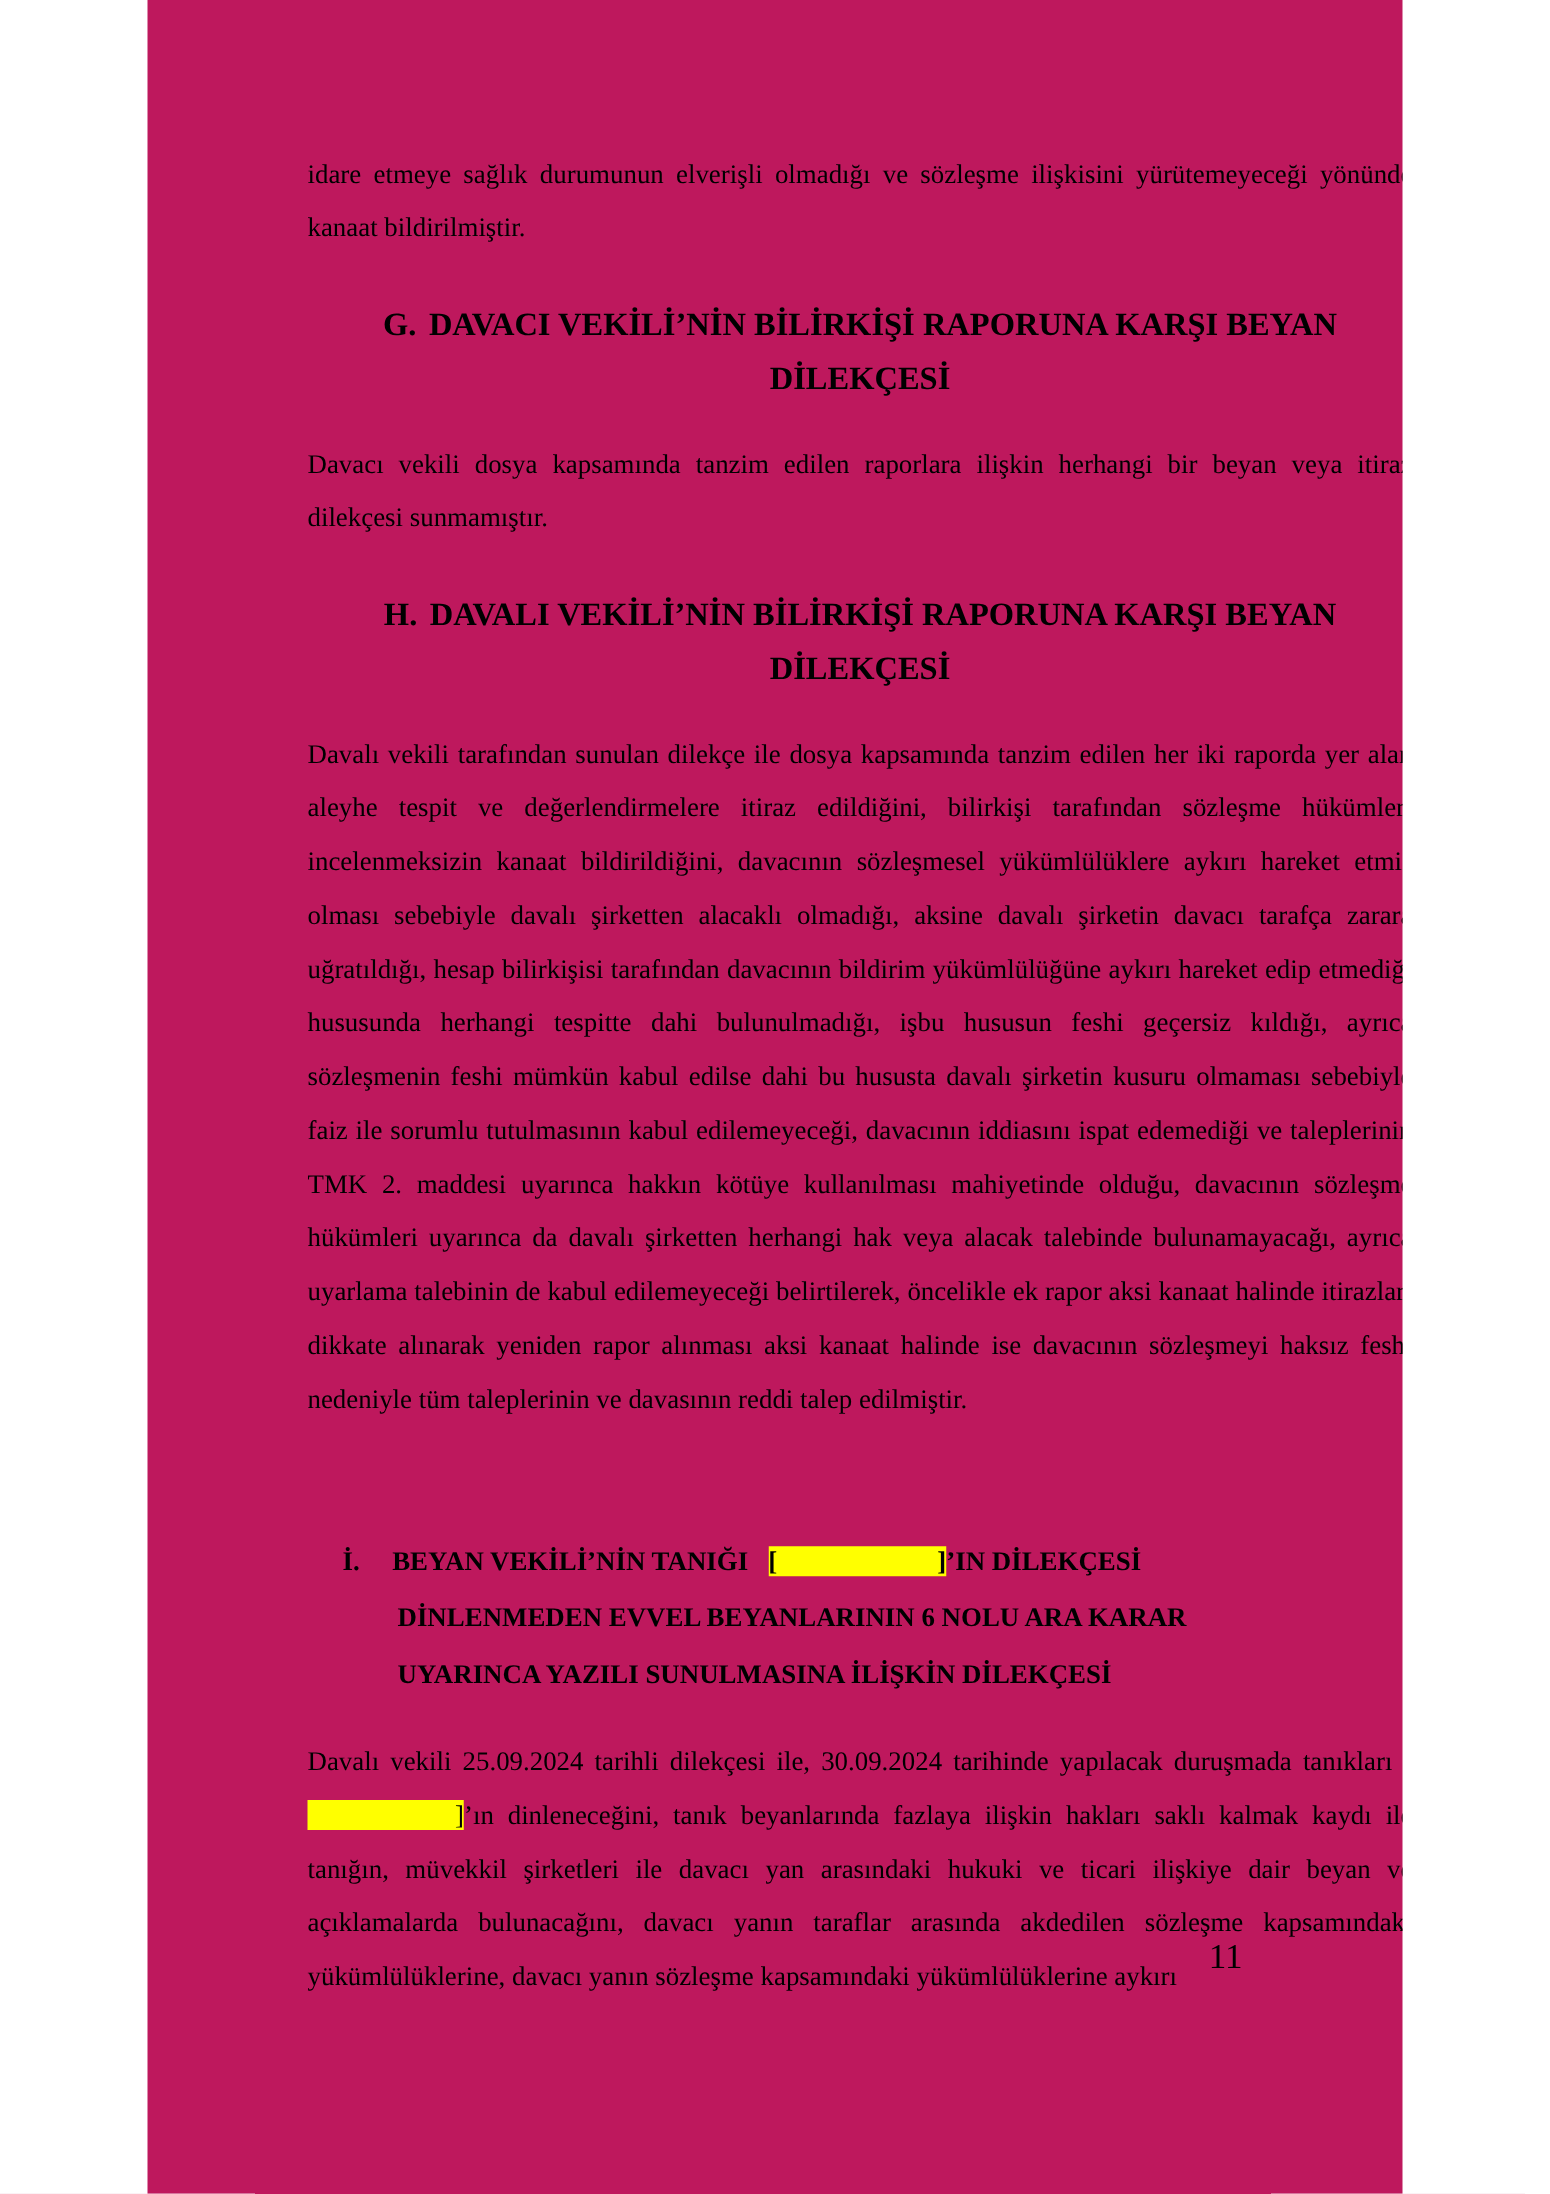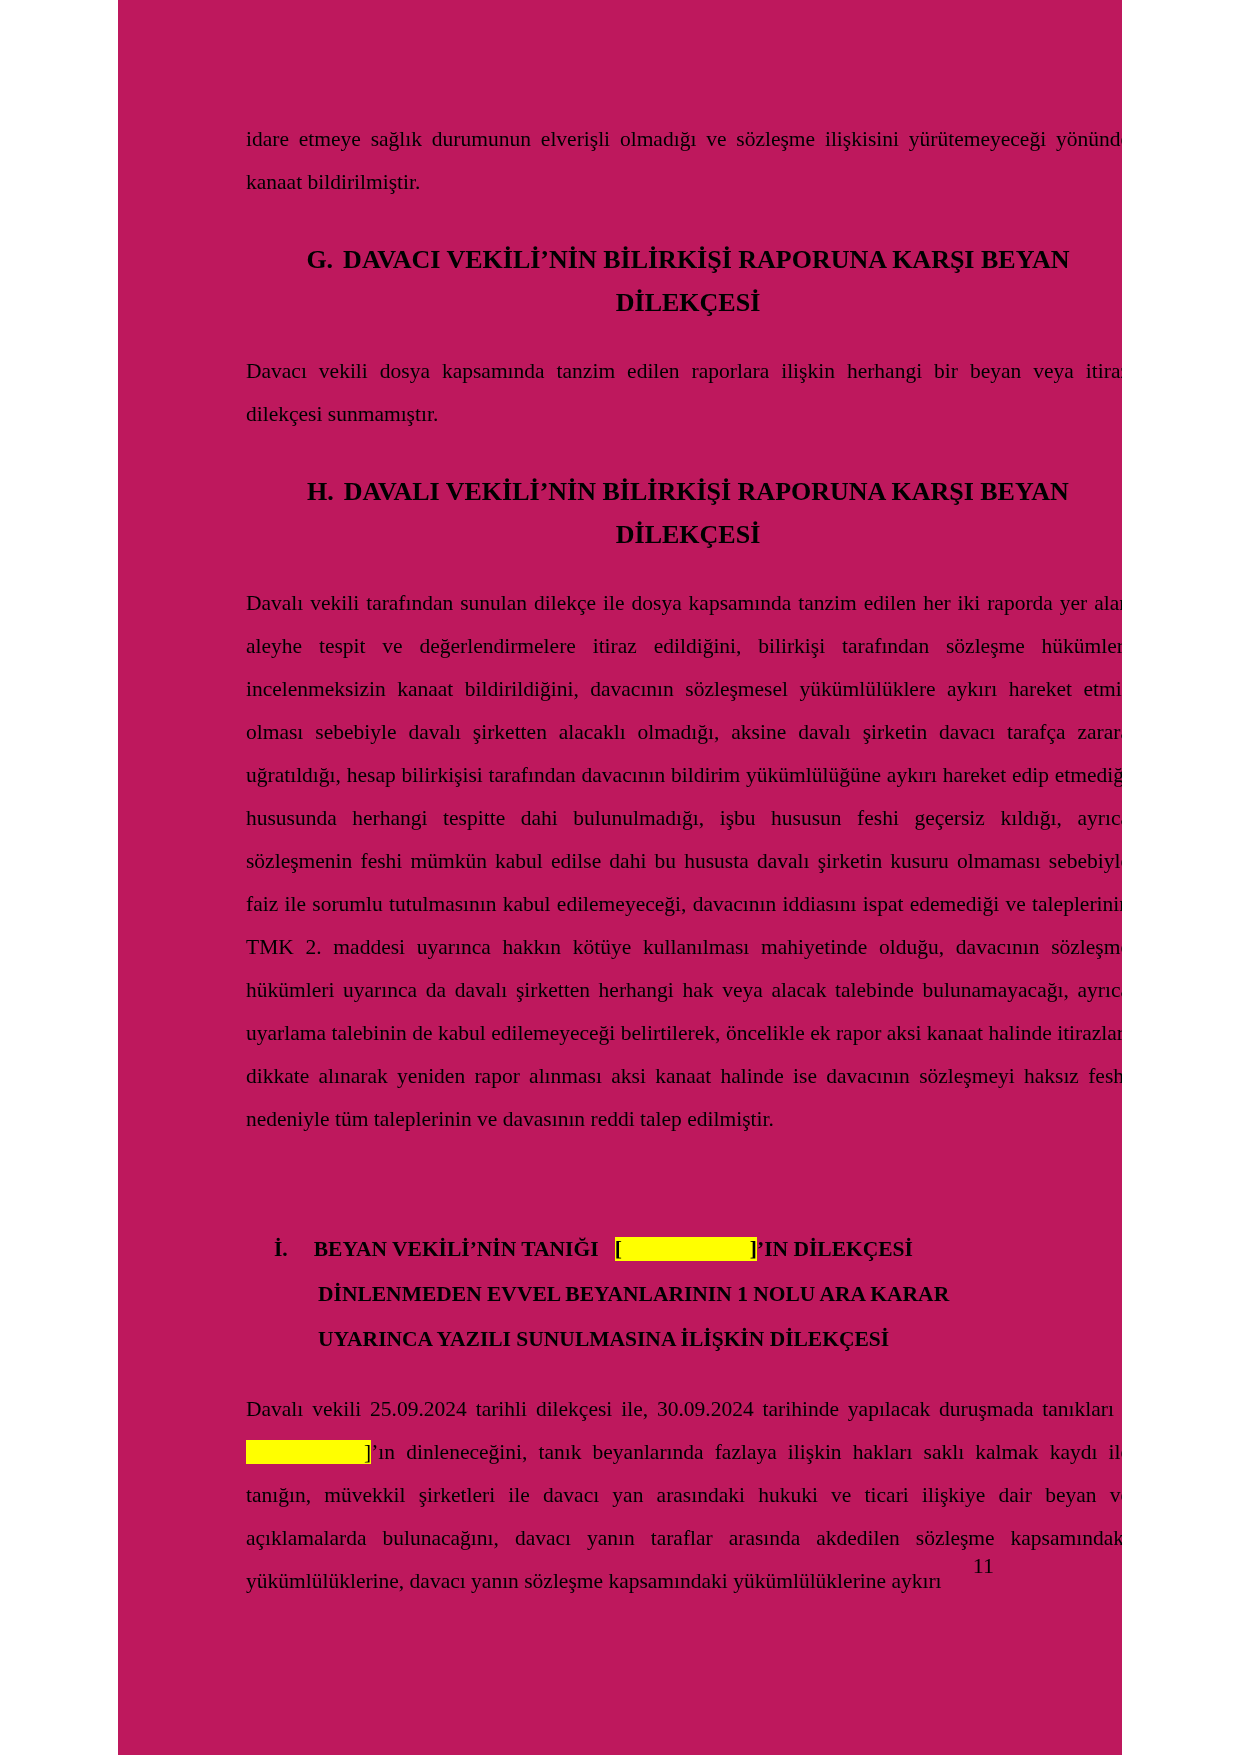--- a/index.html
+++ b/index.html
@@ -80,21 +80,21 @@
   }
   .hl-space-sm {
     display: inline-block;
     width: 118px;
   }
 
   .page-number {
     position: absolute;
     right: 128px;
     top: 1552px;
-    font-size: 22px;
+    font-size: 28px;
     line-height: 28px;
     text-align: left;
   }
 </style>
 </head>
 <body>
 
 <div class="page">
   <div class="content">
 
@@ -116,21 +116,21 @@
       <span class="letter">H.</span><span>DAVALI VEKİLİ’NİN BİLİRKİŞİ RAPORUNA KARŞI BEYAN DİLEKÇESİ</span>
     </p>
 
     <div class="spacer-sm"></div>
 
     <p class="body-par">Davalı vekili tarafından sunulan dilekçe ile dosya kapsamında tanzim edilen her iki raporda yer alan aleyhe tespit ve değerlendirmelere itiraz edildiğini, bilirkişi tarafından sözleşme hükümleri incelenmeksizin kanaat bildirildiğini, davacının sözleşmesel yükümlülüklere aykırı hareket etmiş olması sebebiyle davalı şirketten alacaklı olmadığı, aksine davalı şirketin davacı tarafça zarara uğratıldığı, hesap bilirkişisi tarafından davacının bildirim yükümlülüğüne aykırı hareket edip etmediği hususunda herhangi tespitte dahi bulunulmadığı, işbu hususun feshi geçersiz kıldığı, ayrıca sözleşmenin feshi mümkün kabul edilse dahi bu hususta davalı şirketin kusuru olmaması sebebiyle faiz ile sorumlu tutulmasının kabul edilemeyeceği, davacının iddiasını ispat edemediği ve taleplerinin TMK 2. maddesi uyarınca hakkın kötüye kullanılması mahiyetinde olduğu, davacının sözleşme hükümleri uyarınca da davalı şirketten herhangi hak veya alacak talebinde bulunamayacağı, ayrıca uyarlama talebinin de kabul edilemeyeceği belirtilerek, öncelikle ek rapor aksi kanaat halinde itirazları dikkate alınarak yeniden rapor alınması aksi kanaat halinde ise davacının sözleşmeyi haksız feshi nedeniyle tüm taleplerinin ve davasının reddi talep edilmiştir.</p>
 
     <div class="spacer-xl"></div>
 
     <p class="heading-block">
-      <span class="letter">İ.</span><span>BEYAN   VEKİLİ’NİN   TANIĞI</span><span>&nbsp;&nbsp;&nbsp;</span><span class="hl"><span>[</span><span class="hl-space"></span><span>]</span></span><span>’IN   DİLEKÇESİ</span><br><span>DİNLENMEDEN   EVVEL   BEYANLARININ   1   NOLU   ARA   KARAR</span><br><span class="lastline">UYARINCA YAZILI SUNULMASINA İLİŞKİN DİLEKÇESİ</span>
+      <span class="letter">İ.</span><span>BEYAN   VEKİLİ’NİN   TANIĞI</span><span>&nbsp;&nbsp;&nbsp;</span><span class="hl"><span>[</span><span class="hl-space"></span><span>]</span></span><span>’IN   DİLEKÇESİ</span><br><span>DİNLENMEDEN   EVVEL   BEYANLARININ   6   NOLU   ARA   KARAR</span><br><span class="lastline">UYARINCA YAZILI SUNULMASINA İLİŞKİN DİLEKÇESİ</span>
     </p>
 
     <div class="spacer-sm"></div>
 
     <p class="body-par">
       <span>Davalı vekili 25.09.2024 tarihli dilekçesi ile, 30.09.2024 tarihinde yapılacak duruşmada tanıkları</span><span>&nbsp;</span><span class="hl"><span>[</span><span class="hl-space-sm"></span><span>]</span></span><span>’ın dinleneceğini, tanık beyanlarında fazlaya ilişkin hakları saklı kalmak kaydı ile tanığın, müvekkil şirketleri ile davacı yan arasındaki hukuki ve ticari ilişkiye dair beyan ve açıklamalarda bulunacağını, davacı yanın taraflar arasında akdedilen sözleşme kapsamındaki yükümlülüklerine, davacı yanın sözleşme kapsamındaki yükümlülüklerine aykırı</span>
     </p>
 
   </div>
 

